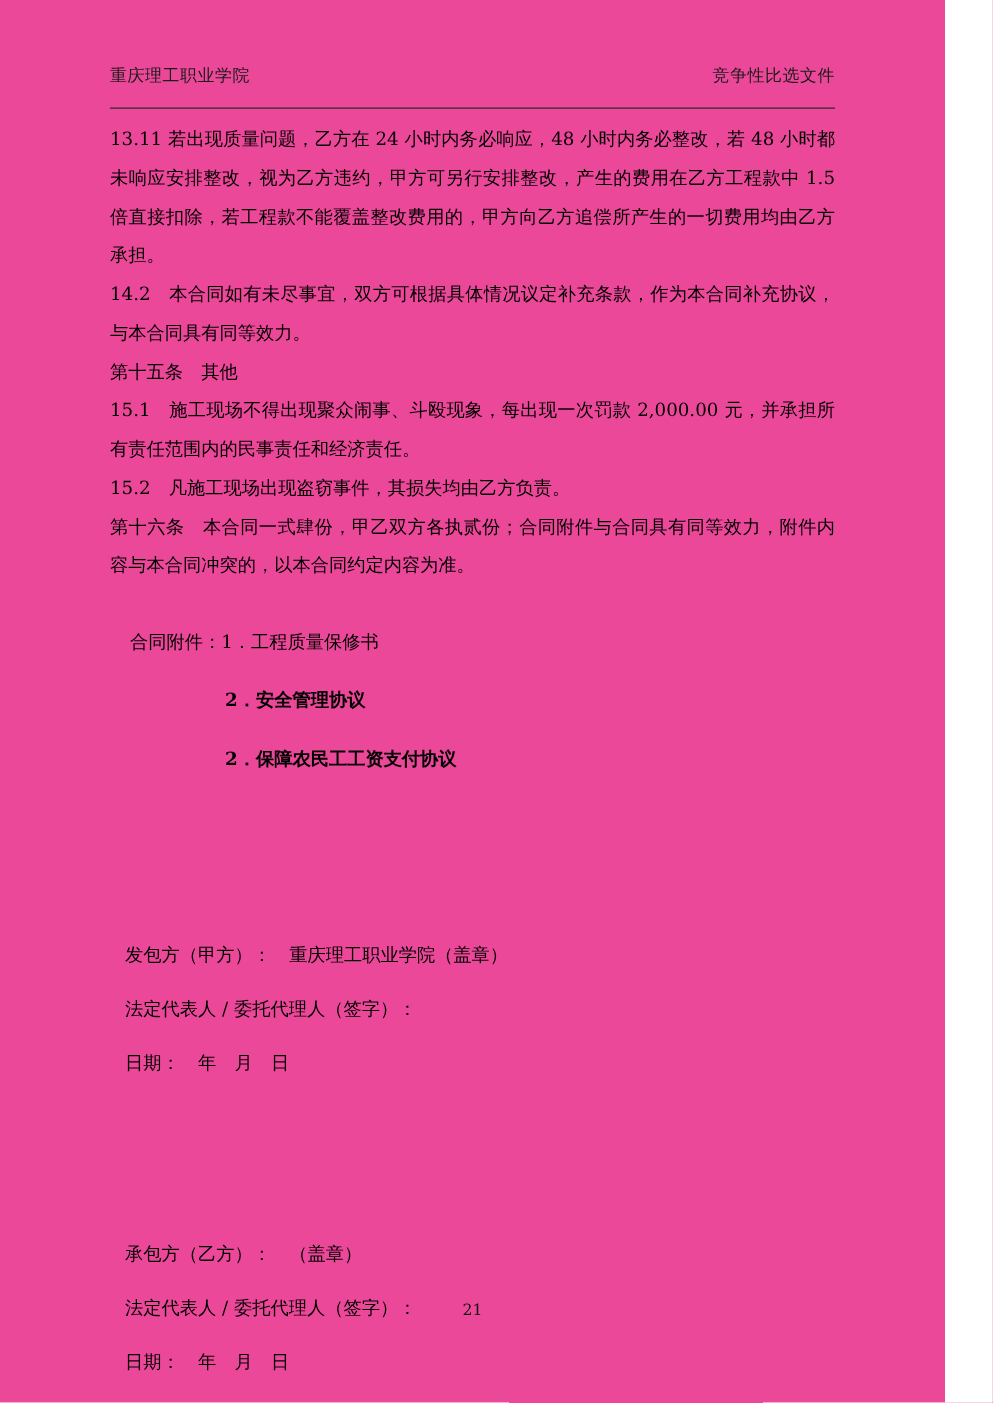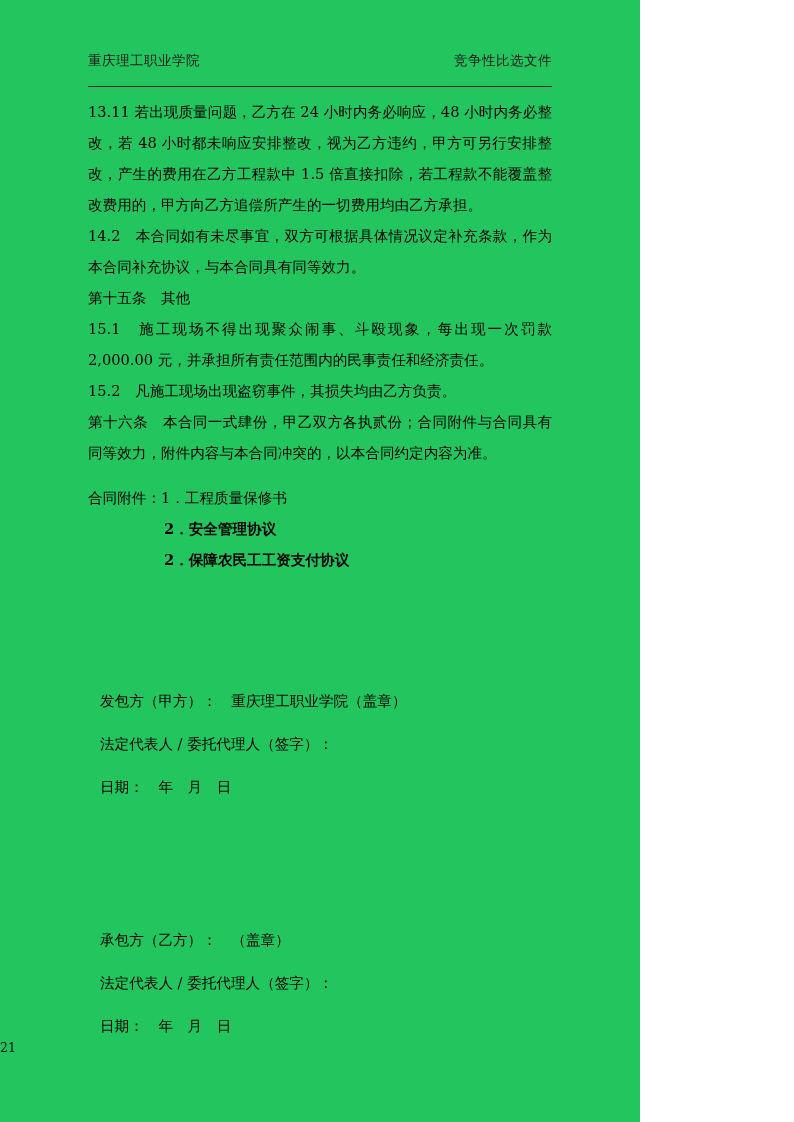--- a/index.html
+++ b/index.html
@@ -2,23 +2,23 @@
 <html><head>
 <meta charset="utf-8">
 <style>
   html, body {
     margin: 0;
     padding: 0;
     background: #ffffff;
   }
   .page {
     position: relative;
-    width: 640px;
+    width: 756px;
     height: 1122px;
-    background: #22c55e;
+    background: #ec4899;
     box-sizing: border-box;
     font-family: "DejaVu Serif", "Liberation Serif", serif;
     color: #000000;
     overflow: hidden;
   }
   
   .header {
     position: absolute;
     left: 88px;
     right: 88px;
@@ -54,40 +54,41 @@
   }
   .spacer-sm { height: 14px; }
   .spacer-md { height: 34px; }
   .spacer-lg { height: 64px; }
 
   .attach-block {
     margin: 0;
     line-height: 31px;
   }
   .attach-line {
-    margin: 0;
+    margin: 16px;
     white-space: pre;
   }
   .attach-indent {
     padding-left: 76px;
     font-weight: bold;
   }
 
   .sign-block .sign-line {
     margin: 12px;
     line-height: 31px;
     white-space: pre;
   }
 
   
   .footer {
     position: absolute;
     left: 0;
     right: 0;
     top: 1040px;
+    text-align: center;
     font-size: 12.5px;
     font-family: "DejaVu Serif", "Liberation Serif", serif;
     color: #111111;
   }
 </style>
 </head>
 <body>
 
 <div class="page">
 

